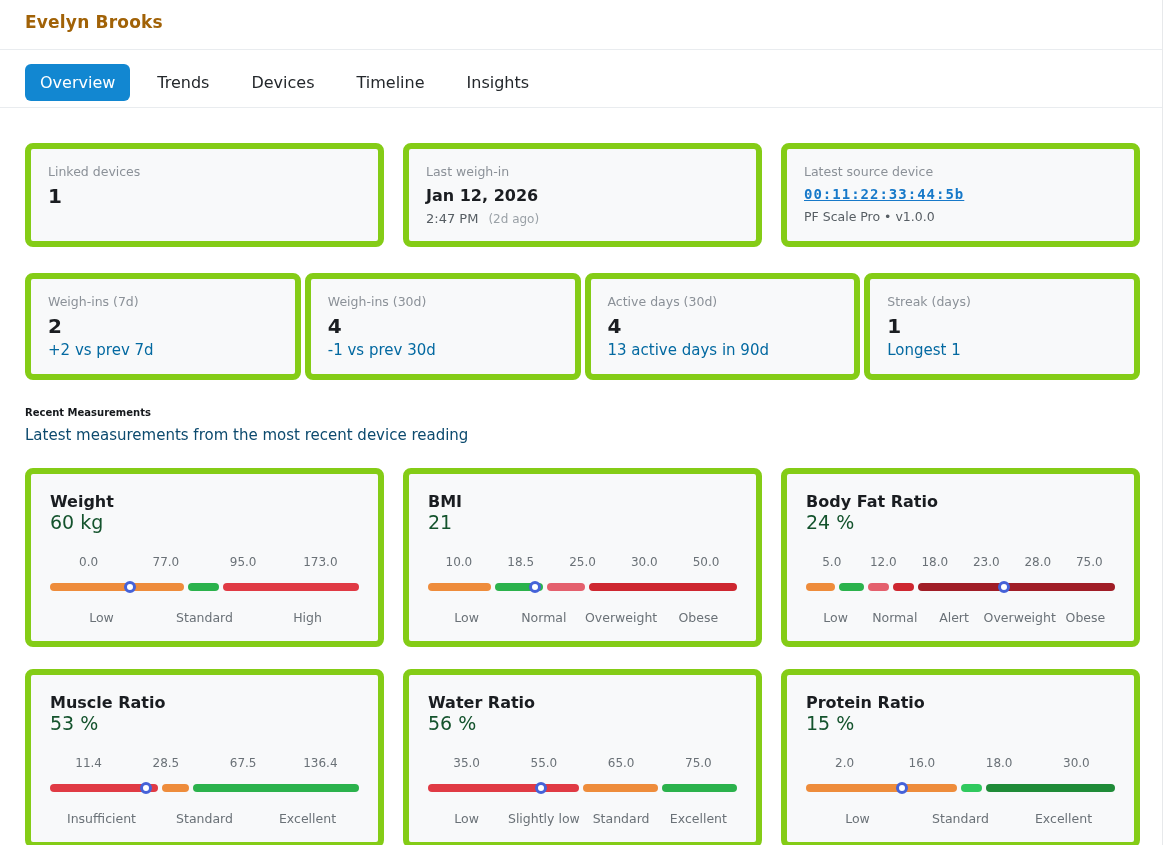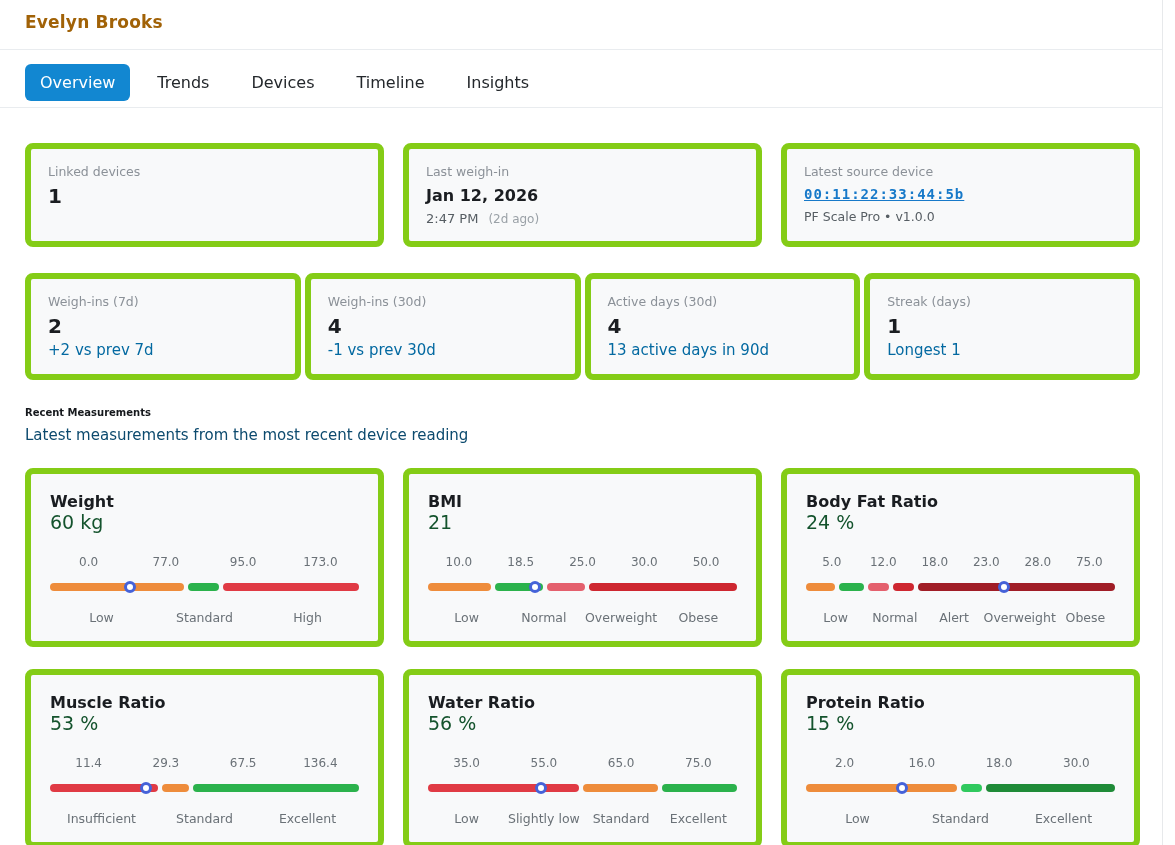--- a/index.html
+++ b/index.html
@@ -217,21 +217,21 @@
             </div>
   </div>
 
   <div class="card m-card">
     <div class="m-head">
       <div class="m-title">Muscle Ratio</div>
       <div class="m-value">53 %</div>
     </div>
     <div class="ticks">
               <div class="tick">11.4</div>
-              <div class="tick">29.3</div>
+              <div class="tick">28.5</div>
               <div class="tick">67.5</div>
               <div class="tick">136.4</div>
             </div>
     <div class="bar-wrap">
       <div class="bar">
                 <div class="seg" style="flex-grow: 0.3584; background: rgb(224, 58, 68);"></div>
                 <div class="seg" style="flex-grow: 0.0904; background: rgb(238, 140, 59);"></div>
                 <div class="seg" style="flex-grow: 0.5512; background: rgb(43, 178, 76);"></div>
               </div>
       <div class="marker" style="left: 30.9524%;"></div>

